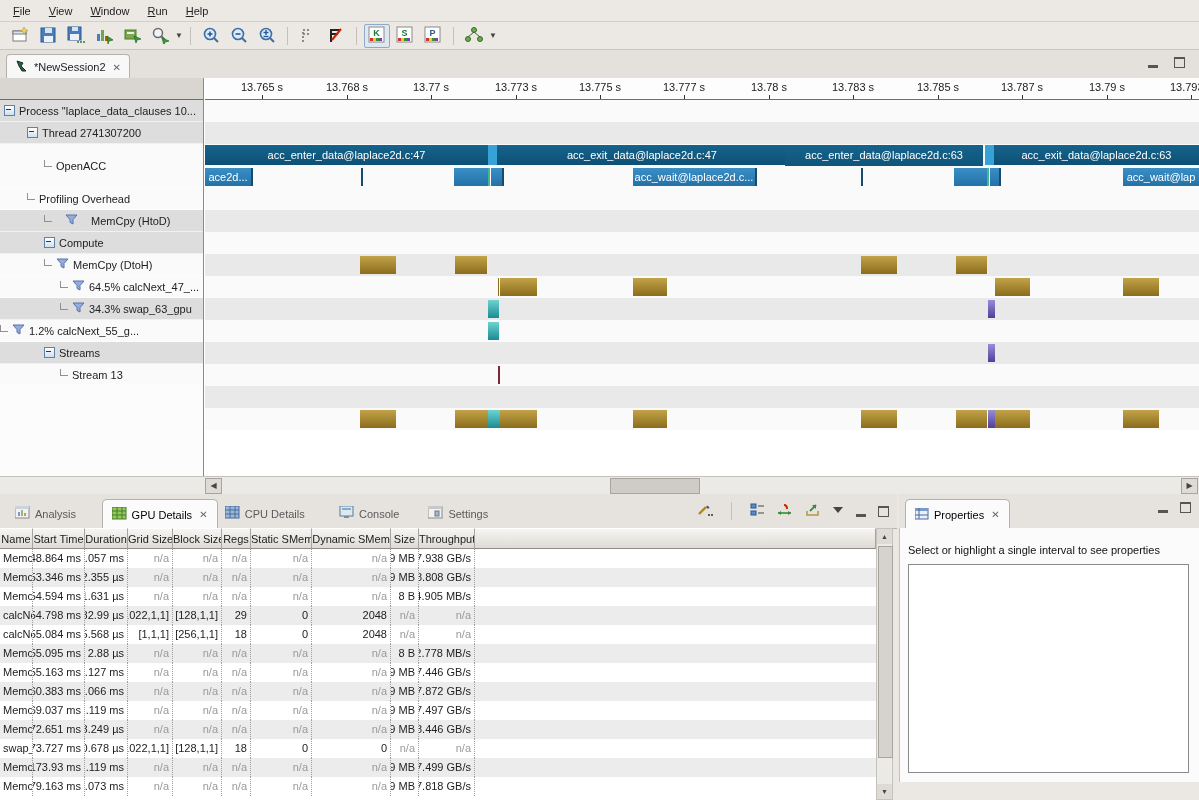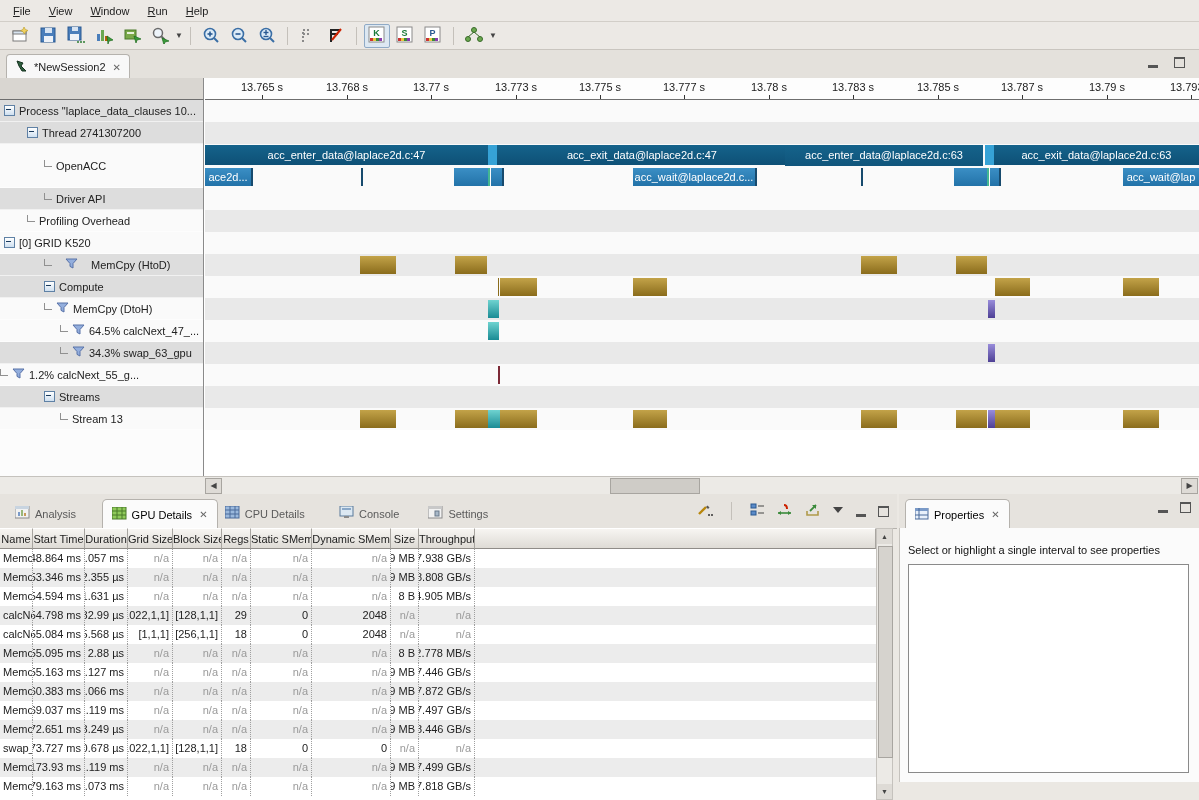--- a/index.html
+++ b/index.html
@@ -272,31 +272,23 @@
           <div class="lbl">Process "laplace_data_clauses 10...</div>
         </div>
         <div class="tree-row bg-g" style="height: 22px; padding-left: 27px;">
           <div class="expand-box"></div>
           <div class="lbl">Thread 2741307200</div>
         </div>
         <div class="tree-row bg-w" style="height: 44px; padding-left: 44px;">
           <div class="corner"></div>
           <div class="lbl">OpenACC</div>
         </div>
-        <div class="tree-row bg-g" style="height: 22px; padding-left: 44px;">
-          <div class="corner"></div>
-          <div class="lbl">Driver API</div>
-        </div>
         <div class="tree-row bg-w" style="height: 22px; padding-left: 27px;">
           <div class="corner"></div>
           <div class="lbl">Profiling Overhead</div>
-        </div>
-        <div class="tree-row bg-w" style="height: 22px; padding-left: 4px;">
-          <div class="expand-box"></div>
-          <div class="lbl">[0] GRID K520</div>
         </div>
         <div class="tree-row bg-g" style="height: 22px; padding-left: 44px; gap: 9px;">
           <div class="corner"></div>
           <div class="funnel"><svg width="13" height="11">
               <path d="M1 1h11L8 5.5V10L5 8.4V5.5Z" fill="#93aedd" stroke="#5872a8"></path>
             </svg></div>
           <div class="lbl">MemCpy (HtoD)</div>
         </div>
         <div class="tree-row bg-g" style="height: 22px; padding-left: 44px;">
           <div class="expand-box"></div>

